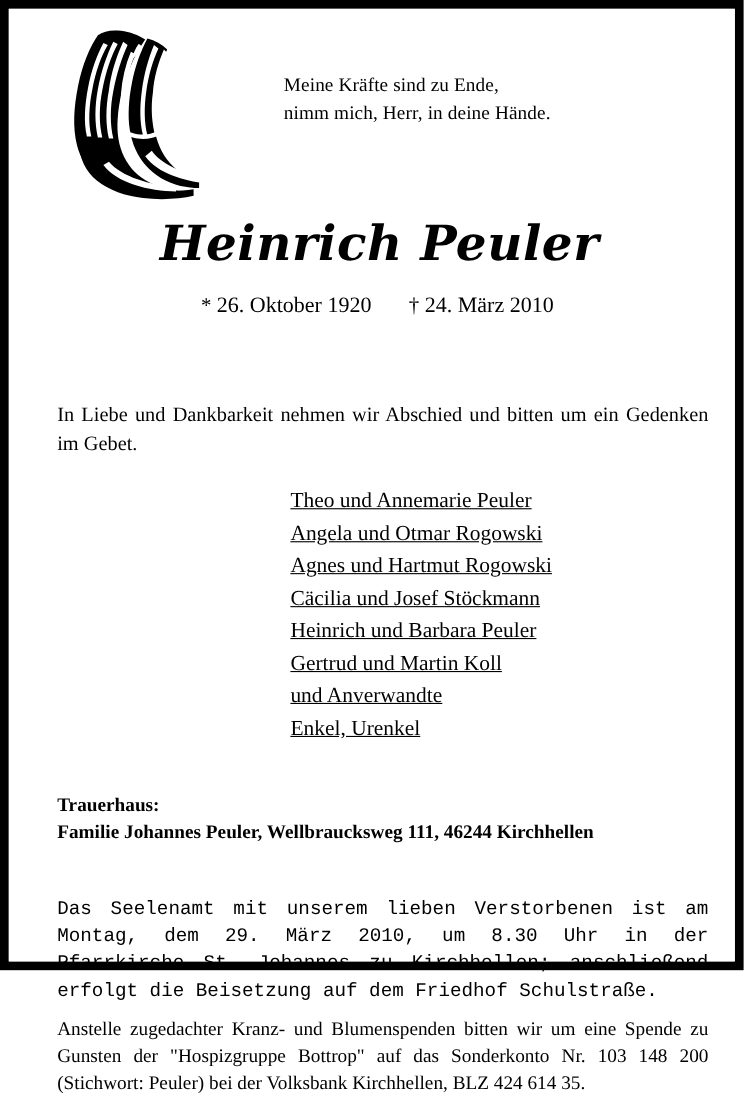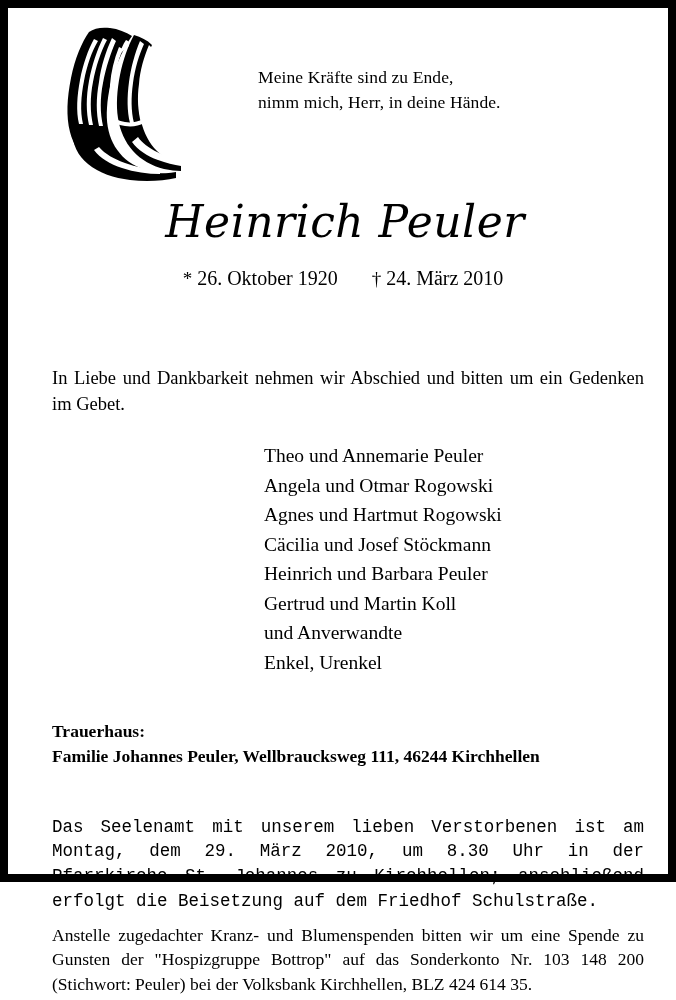--- a/index.html
+++ b/index.html
@@ -62,21 +62,21 @@
 
   
   #deceased-name {
     position: absolute;
     left: 0;
     top: 192px;
     width: 100%;
     text-align: center;
     font-family: "DejaVu Serif", "Liberation Serif", serif;
     font-style: italic;
-    font-weight: 400;
+    font-weight: 700;
     font-size: 44px;
     line-height: 1.0;
     letter-spacing: 0.5px;
     padding-left: 14px;
     box-sizing: border-box;
   }
 
   
   #life-dates {
     position: absolute;
@@ -107,20 +107,21 @@
 
   
   #mourners-list {
     position: absolute;
     left: 256px;
     top: 433px;
     width: 380px;
     font-size: 19.5px;
     line-height: 1.515;
     text-align: left;
+    text-decoration: underline;
   }
   #mourners-list .mourner-line { display: block; white-space: nowrap; }
 
   
   #mourning-house {
     position: absolute;
     left: 44px;
     top: 711px;
     width: 592px;
     font-size: 17.5px;

